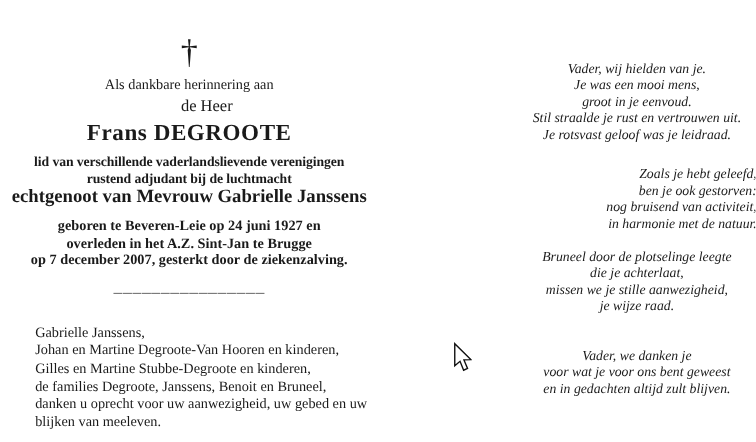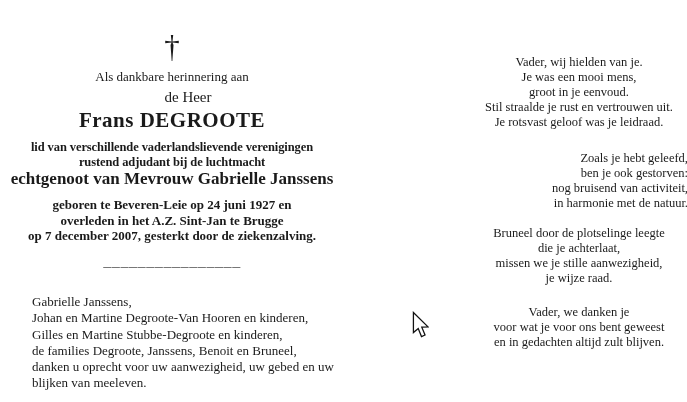--- a/index.html
+++ b/index.html
@@ -97,25 +97,25 @@
 
   
   .right-col {
     position: absolute;
     left: 470px; top: 0;
     width: 218px;
     height: 402px;
     text-align: center;
     font-size: 12.5px;
   }
-  .stanza { position: absolute; left: 0; width: 218px; line-height: 15px; }
+  .stanza { position: absolute; left: 0; width: 218px; line-height: 15px; font-style: italic; }
   .stanza-1 { top: 55px; }
   .stanza-2 { top: 151px; text-align: right; }
   .stanza-3 { top: 226px; }
-  .stanza-4 { top: 305px; }
+  .stanza-4 { top: 316px; }
 
   
   .cursor {
     position: absolute;
     left: 412px; top: 311px;
     width: 17px; height: 27px;
   }
 </style>
 </head>
 <body>

